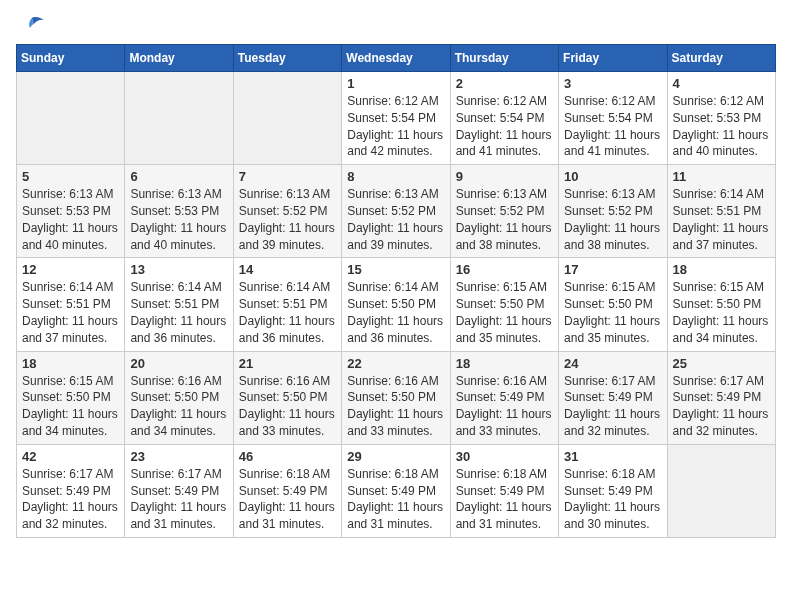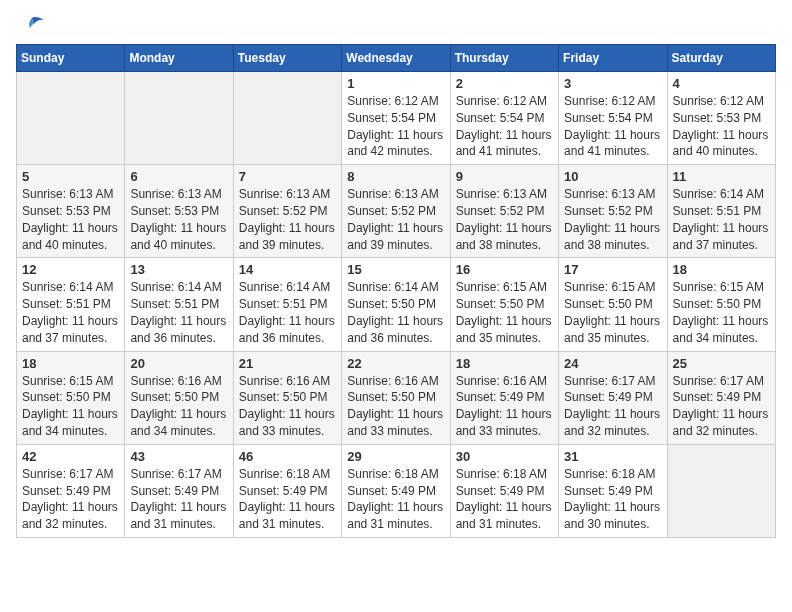--- a/index.html
+++ b/index.html
@@ -296,21 +296,21 @@
       </tr>
       <tr>
         <td>
           <span class="day-num">42</span>
           <div class="day-info" style="white-space: pre-line;">Sunrise: 6:17 AM
 Sunset: 5:49 PM
 Daylight: 11 hours
 and 32 minutes.</div>
         </td>
         <td>
-          <span class="day-num">43</span>
+          <span class="day-num">23</span>
           <div class="day-info" style="white-space: pre-line;">Sunrise: 6:17 AM
 Sunset: 5:49 PM
 Daylight: 11 hours
 and 31 minutes.</div>
         </td>
         <td>
           <span class="day-num">46</span>
           <div class="day-info" style="white-space: pre-line;">Sunrise: 6:18 AM
 Sunset: 5:49 PM
 Daylight: 11 hours

